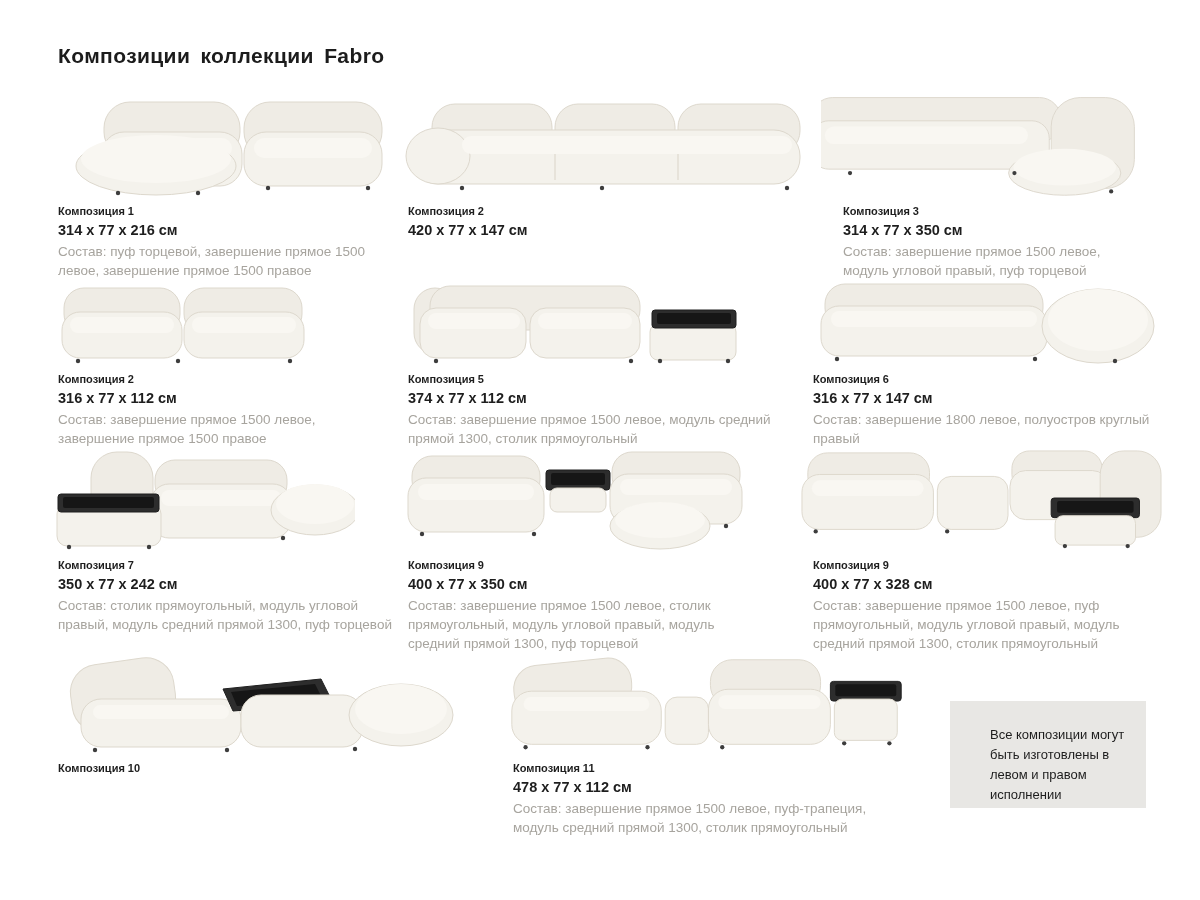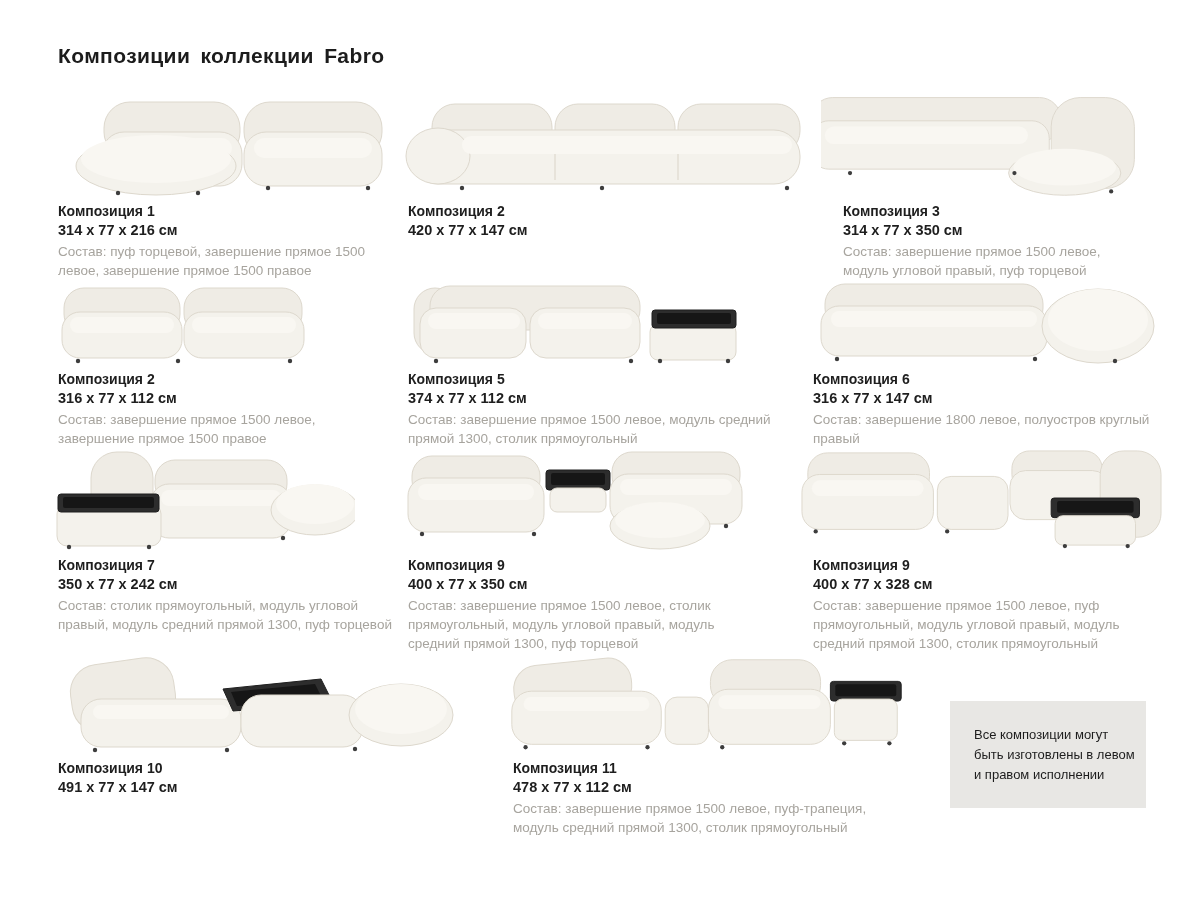--- a/index.html
+++ b/index.html
@@ -8,26 +8,26 @@
     font-family:"Liberation Sans",sans-serif;color:#1d1d1d;
   }
   .page-title{
     position:absolute;left:58px;top:44px;
     font-size:21px;font-weight:700;letter-spacing:.4px;color:#1c1c1c;
     word-spacing:4px;
   }
   .card{position:absolute;}
   .img{display:flex;align-items:flex-end;box-sizing:border-box;padding-bottom:6px;}
   .img svg{display:block;}
-  .c-title{font-size:14px;line-height:19px;font-weight:700;color:#1e1e1e;}
+  .c-title{font-size:11px;line-height:19px;font-weight:700;color:#1e1e1e;}
   .c-dims{font-size:14.5px;line-height:19px;font-weight:700;color:#1e1e1e;margin-bottom:2px;}
   .c-desc{font-size:13.5px;line-height:19px;color:#a7a49e;}
   .note-box{
     position:absolute;left:950px;top:701px;width:196px;height:107px;
-    background:#e8e7e4;box-sizing:border-box;padding:24px 10px 0 24px;
+    background:#e8e7e4;box-sizing:border-box;padding:24px 10px 0 40px;
     font-size:13px;line-height:20px;color:#1d1d1d;
   }
   
   svg .sf{fill:#f4f2ec;stroke:#ddd8cd;stroke-width:1;}
   svg .sf2{fill:#efece5;stroke:#ddd8cd;stroke-width:1;}
   svg .hi{fill:#f9f7f2;stroke:none;}
   svg .tbl{fill:#2d2d2d;stroke:#1f1f1f;stroke-width:1;}
   svg .tbl2{fill:#161616;stroke:none;}
   svg .foot{fill:#3d3d3d;stroke:none;}
   svg .seam{stroke:#e3ded4;stroke-width:1.5;}
@@ -240,21 +240,20 @@
         <polygon points="176,39 260,31 268,47 182,53" class="tbl2"></polygon>
         <rect x="186" y="42" width="122" height="52" rx="20" class="sf"></rect>
         <ellipse cx="346" cy="62" rx="52" ry="31" class="sf"></ellipse>
         <ellipse cx="346" cy="56" rx="46" ry="25" class="hi"></ellipse>
         <circle cx="40" cy="97" r="2.2" class="foot"></circle>
           <circle cx="172" cy="97" r="2.2" class="foot"></circle>
           <circle cx="300" cy="96" r="2.2" class="foot"></circle>
       </svg>
     </div>
     <div class="c-title">Композиция 10</div>
-    <div class="c-dims">491 х 77 х 147 см</div>
   </div>
 
   <div class="card" style="left:513px;top:655px;width:400px">
     <div class="img" style="height:104px">
       <svg width="420" height="98" viewBox="0 0 420 98" style="margin-left:-13px">
         <rect x="14" y="6" width="120" height="52" rx="24" class="sf2" transform="rotate(-6 74 32)"></rect>
         <rect x="12" y="36" width="152" height="54" rx="20" class="sf"></rect>
         <rect x="24" y="42" width="128" height="14" rx="7" class="hi"></rect>
         <rect x="168" y="42" width="44" height="48" rx="12" class="sf"></rect>
         <rect x="214" y="4" width="112" height="48" rx="22" class="sf2"></rect>

